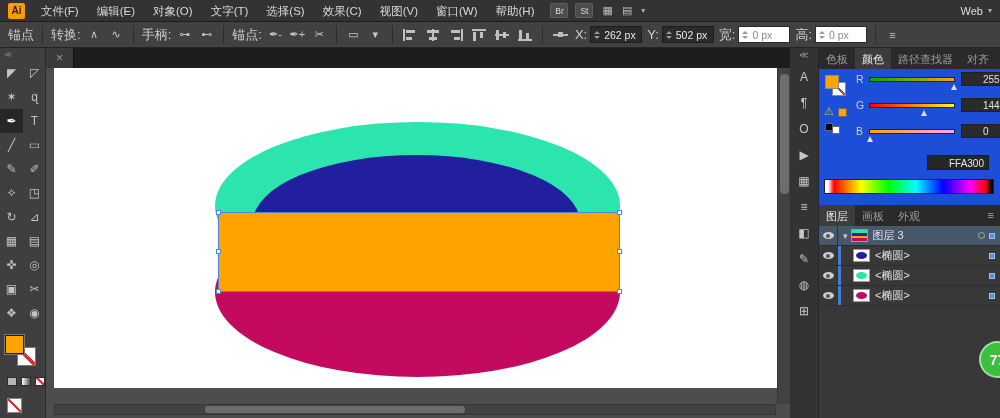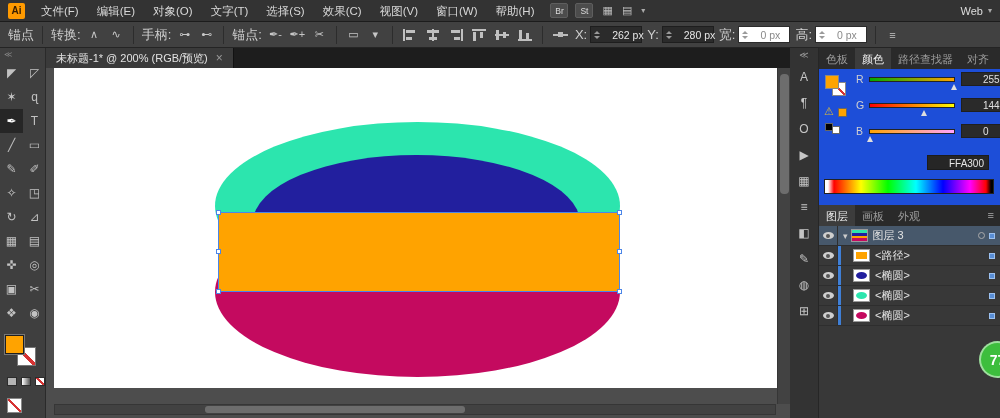--- a/index.html
+++ b/index.html
@@ -19,21 +19,21 @@
   .mag::after{content:"";position:absolute;width:4px;height:1.5px;background:#999;transform:rotate(45deg);right:-3px;bottom:-1px}
   .searchbox input{flex:1;background:transparent;border:none;outline:none;color:#bbb;font-size:10.5px;font-family:inherit;min-width:0}
   .searchbox input::placeholder{color:#9a9a9a}
 
   
   #controlbar{position:absolute;left:0;top:22px;width:1000px;height:26px;background:#414141;border-bottom:1px solid #242424;display:flex;align-items:center;padding:0 8px;gap:5px;z-index:9}
   .clabel{color:#cfcfcf;font-size:13px;white-space:nowrap}
   .cicon{min-width:17px;height:18px;display:flex;align-items:center;justify-content:center;color:#c6c6c6;font-size:11px}
   .cdiv{width:1px;height:18px;background:#2c2c2c;margin:0 3px}
   .cfield{display:flex;align-items:center;gap:3px}
-  .cbox{width:52px;height:17px;background:#2b2b2b;border:1px solid #1e1e1e;display:flex;align-items:center;gap:12px;padding:0 3px;color:#e6e6e6;font-size:10.5px;white-space:nowrap}
+  .cbox{width:52px;height:17px;background:#2b2b2b;border:1px solid #1e1e1e;display:flex;align-items:center;gap:4px;padding:0 3px;color:#e6e6e6;font-size:10.5px;white-space:nowrap}
   .cbox.dis{color:#8a8a8a;background:#ffffff;border-color:#2c2c2c}
   .stepper{display:flex;flex-direction:column;gap:2px}
   .stepper i{display:block;width:0;height:0;border-left:3px solid transparent;border-right:3px solid transparent}
   .stepper .up{border-bottom:3px solid #9a9a9a}
   .stepper .dn{border-top:3px solid #9a9a9a}
   .al{width:14px;height:12px;background-repeat:no-repeat;margin:0 2px}
   .al-l{background-image:linear-gradient(#c0c0c0,#c0c0c0),linear-gradient(#c0c0c0,#c0c0c0),linear-gradient(#c0c0c0,#c0c0c0);background-size:2px 12px,9px 3px,6px 3px;background-position:0 0,3px 1px,3px 8px}
   .al-c{background-image:linear-gradient(#c0c0c0,#c0c0c0),linear-gradient(#c0c0c0,#c0c0c0),linear-gradient(#c0c0c0,#c0c0c0);background-size:2px 12px,12px 3px,8px 3px;background-position:6px 0,1px 1px,3px 8px}
   .al-r{background-image:linear-gradient(#c0c0c0,#c0c0c0),linear-gradient(#c0c0c0,#c0c0c0),linear-gradient(#c0c0c0,#c0c0c0);background-size:2px 12px,9px 3px,6px 3px;background-position:12px 0,2px 1px,5px 8px}
   .al-t{background-image:linear-gradient(#c0c0c0,#c0c0c0),linear-gradient(#c0c0c0,#c0c0c0),linear-gradient(#c0c0c0,#c0c0c0);background-size:14px 2px,3px 9px,3px 6px;background-position:0 0,1px 3px,8px 3px}
@@ -192,21 +192,21 @@
       <span>262 px</span>
     </span>
   </span>
   <span class="cfield">
     <span class="clabel">Y:</span>
     <span class="cbox">
       <span class="stepper">
           <i class="up"></i>
           <i class="dn"></i>
         </span>
-      <span>280 px</span>
+      <span>502 px</span>
     </span>
   </span>
   <span class="cfield">
     <span class="clabel">宽:</span>
     <span class="cbox dis">
       <span class="stepper">
           <i class="up"></i>
           <i class="dn"></i>
         </span>
       <span>0 px</span>
@@ -221,21 +221,20 @@
         </span>
       <span>0 px</span>
     </span>
   </span>
   <span class="cdiv"></span>
   <span class="cicon">≡</span>
 </div>
 
 <div id="tabbar">
   <div class="dtab">
-    <span>未标题-1* @ 200% (RGB/预览)</span>
     <span class="close">×</span>
   </div>
 </div>
 
 <div id="toolbar">
   <div class="tbhead">≪</div>
   <div class="tools">
     <div class="tool">◤</div>
     <div class="tool">◸</div>
     <div class="tool">✶</div>
@@ -369,34 +368,20 @@
           <span class="stripe s2" style="background: rgb(255, 163, 0);"></span>
           <span class="stripe s3" style="background: rgb(196, 10, 95);"></span>
         </span>
         <span class="llabel">图层 3</span>
         <span class="lright">
           <span class="target"></span>
           <span class="selsq"></span>
         </span>
       </div>
 
-      <div class="lrow">
-        <span class="eyecell">
-            <span class="eye"></span>
-          </span>
-        <span class="selbar"></span>
-        <span class="indent"></span>
-        <span class="lthumb">
-          <span class="inshape" style="background: rgb(255, 163, 0);"></span>
-        </span>
-        <span class="llabel">&lt;路径&gt;</span>
-        <span class="lright">
-            <span class="selsq"></span>
-          </span>
-      </div>
 
       <div class="lrow">
         <span class="eyecell">
             <span class="eye"></span>
           </span>
         <span class="selbar"></span>
         <span class="indent"></span>
         <span class="lthumb">
           <span class="inshape ell" style="background: rgb(34, 31, 158);"></span>
         </span>

